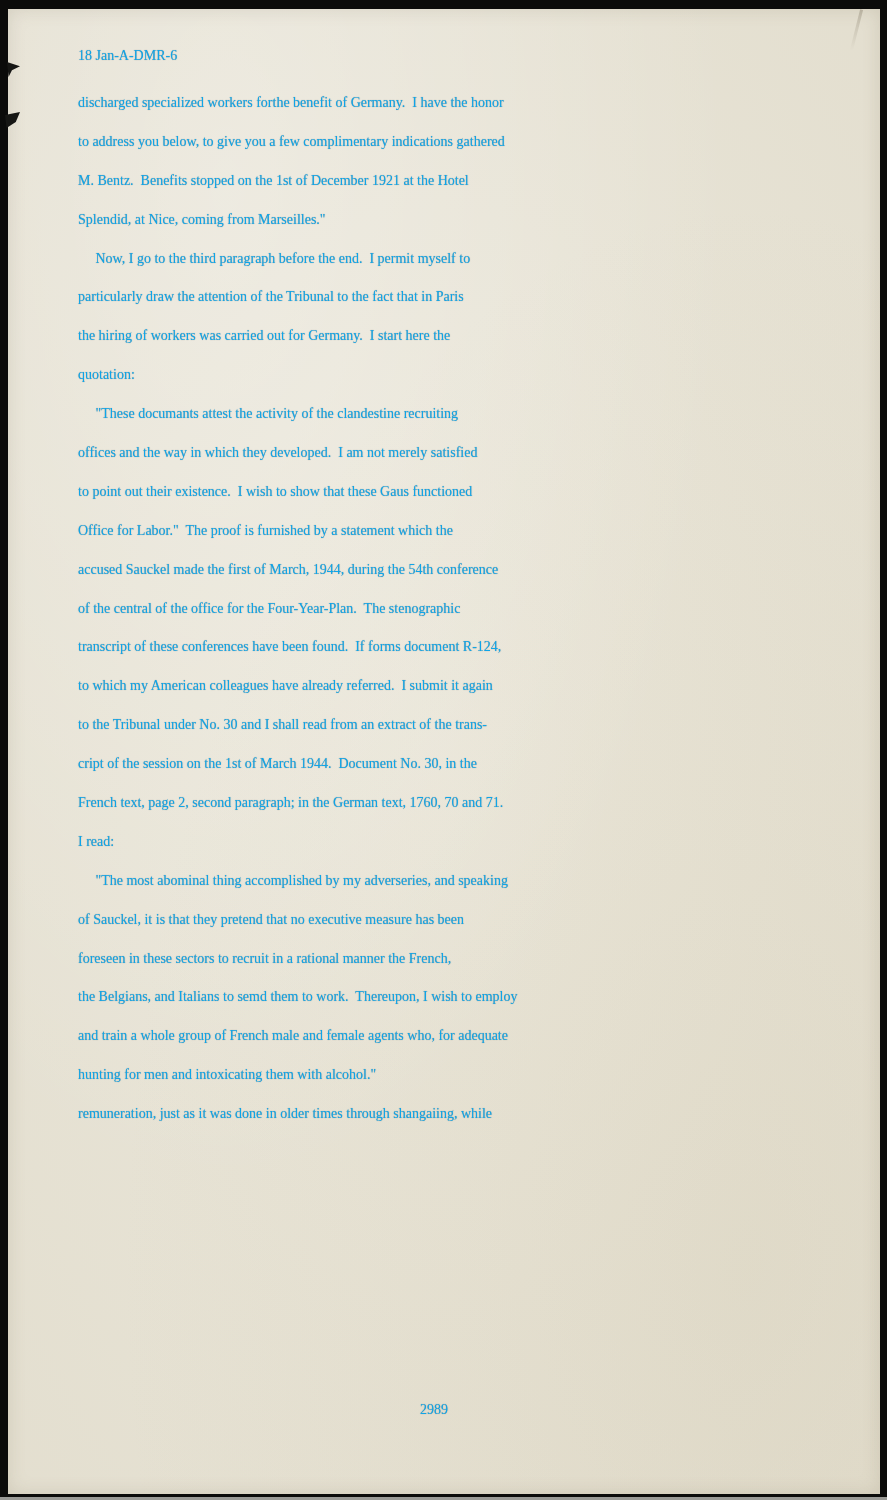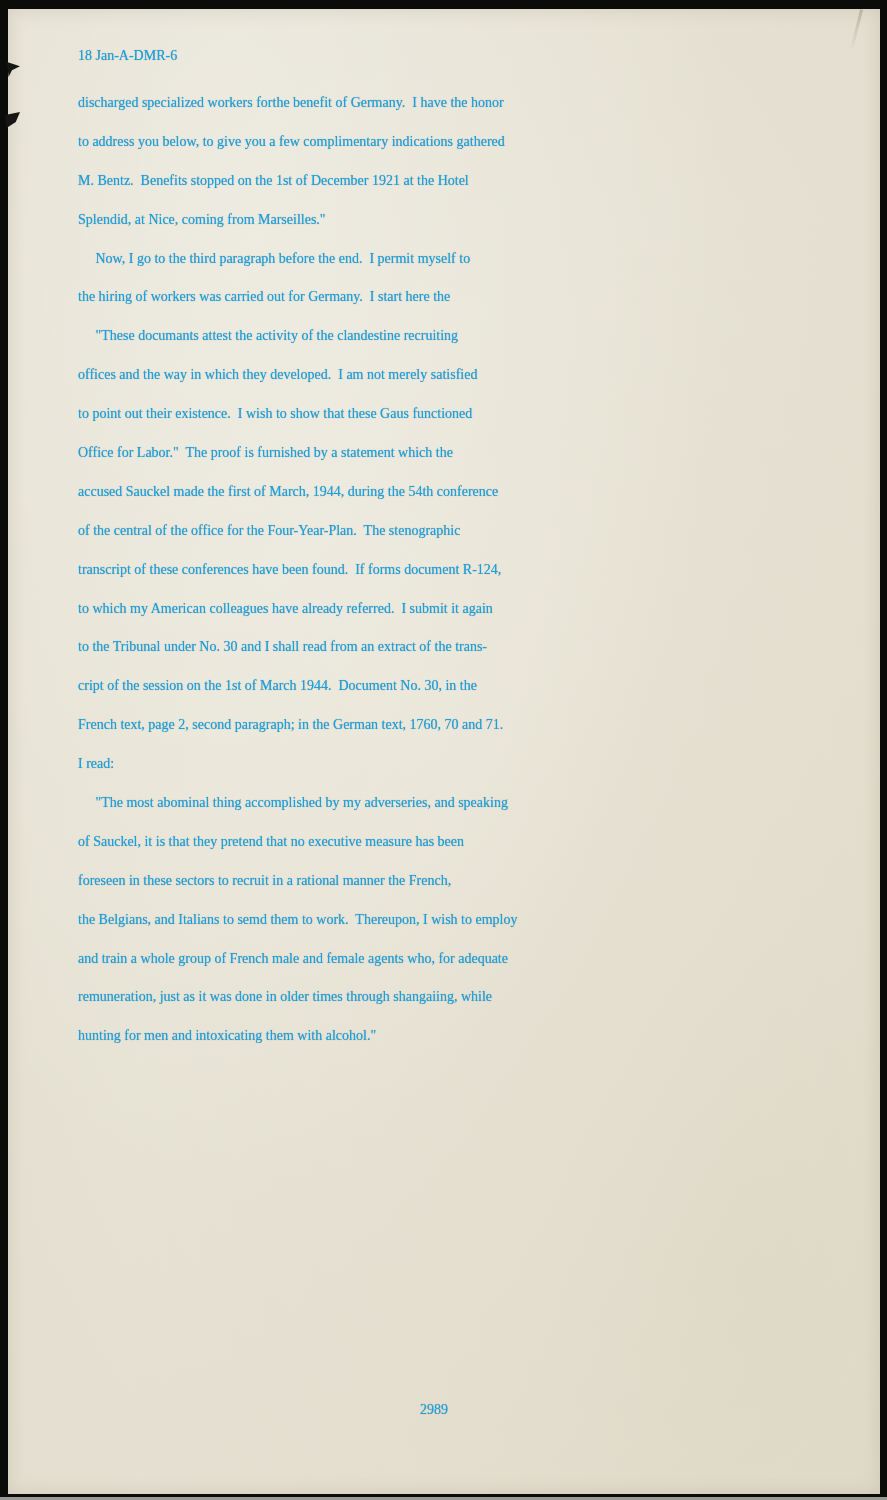--- a/index.html
+++ b/index.html
@@ -106,21 +106,23 @@
 
 <div class="body-text">
   <div>
     <div class="typed line">discharged specialized workers forthe benefit of Germany.  I have the honor</div>
     <div class="typed line">to address you below, to give you a few complimentary indications gathered</div>
     <div class="typed line">M. Bentz.  Benefits stopped on the 1st of December 1921 at the Hotel</div>
     <div class="typed line">Splendid, at Nice, coming from Marseilles."</div>
   </div>
   <div>
     <div class="typed line">     Now, I go to the third paragraph before the end.  I permit myself to</div>
+    <div class="typed line">particularly draw the attention of the Tribunal to the fact that in Paris</div>
     <div class="typed line">the hiring of workers was carried out for Germany.  I start here the</div>
+    <div class="typed line">quotation:</div>
   </div>
   <div>
     <div class="typed line">     "These documants attest the activity of the clandestine recruiting</div>
     <div class="typed line">offices and the way in which they developed.  I am not merely satisfied</div>
     <div class="typed line">to point out their existence.  I wish to show that these Gaus functioned</div>
     <div class="typed line">Office for Labor."  The proof is furnished by a statement which the</div>
     <div class="typed line">accused Sauckel made the first of March, 1944, during the 54th conference</div>
     <div class="typed line">of the central of the office for the Four-Year-Plan.  The stenographic</div>
     <div class="typed line">transcript of these conferences have been found.  If forms document R-124,</div>
     <div class="typed line">to which my American colleagues have already referred.  I submit it again</div>
@@ -128,20 +130,20 @@
     <div class="typed line">cript of the session on the 1st of March 1944.  Document No. 30, in the</div>
     <div class="typed line">French text, page 2, second paragraph; in the German text, 1760, 70 and 71.</div>
     <div class="typed line">I read:</div>
   </div>
   <div>
     <div class="typed line">     "The most abominal thing accomplished by my adverseries, and speaking</div>
     <div class="typed line">of Sauckel, it is that they pretend that no executive measure has been</div>
     <div class="typed line">foreseen in these sectors to recruit in a rational manner the French,</div>
     <div class="typed line">the Belgians, and Italians to semd them to work.  Thereupon, I wish to employ</div>
     <div class="typed line">and train a whole group of French male and female agents who, for adequate</div>
+    <div class="typed line">hunting for men and intoxicating them with alcohol."</div>
     <div class="typed line">remuneration, just as it was done in older times through shangaiing, while</div>
-    <div class="typed line">hunting for men and intoxicating them with alcohol."</div>
   </div>
 </div>
 
 <div class="typed page-number">2989</div>
 
 <div class="bottom-edge-line"></div>
 
 </body></html>

